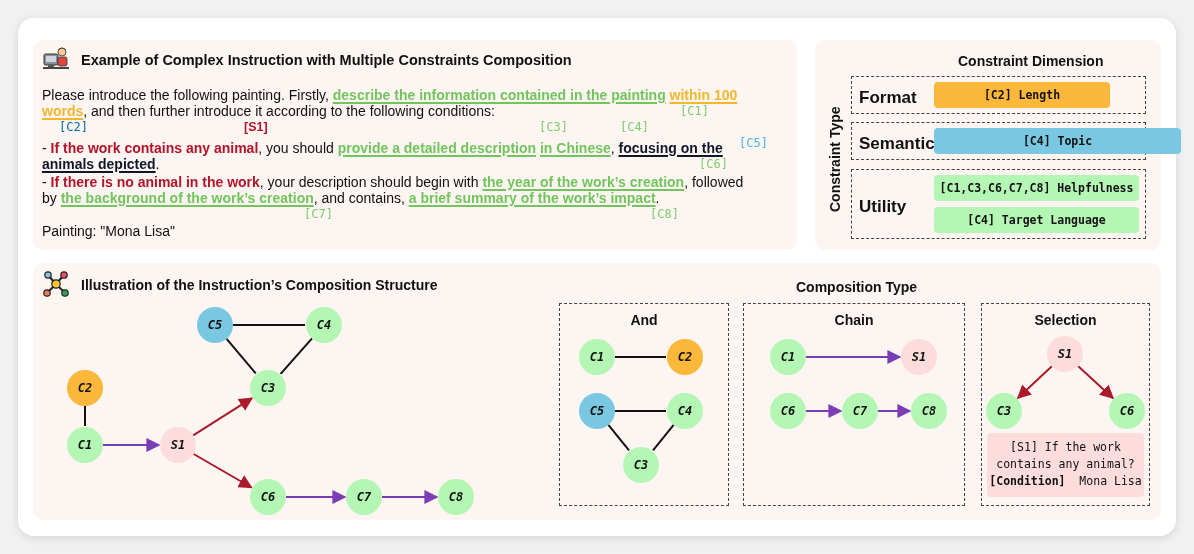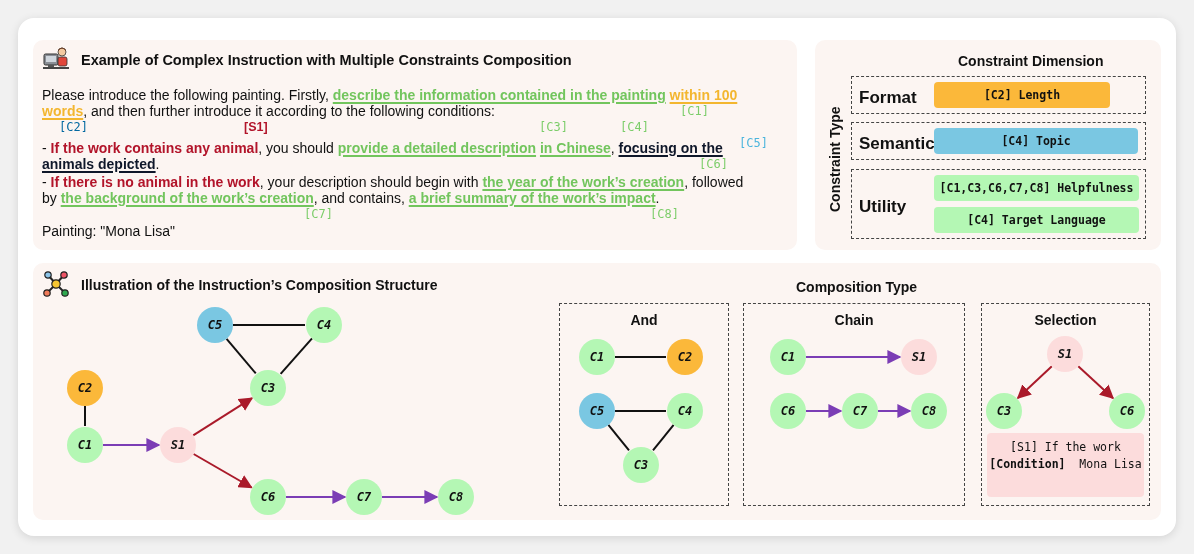--- a/index.html
+++ b/index.html
@@ -113,21 +113,21 @@
 <div class="panel" id="p-dimension">
   <div class="ptitle" style="left:143px;top:13px;font-size:14px;">Constraint Dimension</div>
   <div class="vlabel" style="left:12px;top:172px;">Constraint Type</div>
 
   <div class="dash" style="left:36px;top:36px;width:293px;height:36px;"></div>
   <div class="rowlabel" style="left:44px;top:48px;">Format</div>
   <div class="pill" style="left:119px;top:42px;width:176px;background:#fbb83a;">[C2] Length</div>
 
   <div class="dash" style="left:36px;top:82px;width:293px;height:36px;"></div>
   <div class="rowlabel" style="left:44px;top:94px;">Semantic</div>
-  <div class="pill" style="left:119px;top:88px;width:204px;background:#7ac7e2;">[C4] Topic</div>
+  <div class="pill" style="left:119px;top:88px;width:247px;background:#7ac7e2;">[C4] Topic</div>
 
   <div class="dash" style="left:36px;top:129px;width:293px;height:68px;"></div>
   <div class="rowlabel" style="left:44px;top:157px;">Utility</div>
   <div class="pill" style="left:119px;top:135px;width:205px;background:#b4f7b4;">[C1,C3,C6,C7,C8] Helpfulness</div>
   <div class="pill" style="left:119px;top:167px;width:205px;background:#b4f7b4;">[C4] Target Language</div>
 </div>
 
 <div class="panel" id="p-structure">
   <svg style="position:absolute;left:9px;top:7px" width="28" height="28" viewBox="0 0 28 28">
     <line x1="6" y1="5" x2="14" y2="14" stroke="#222" stroke-width="2"></line>
@@ -146,20 +146,21 @@
 
 <div class="dash" style="left:559px;top:303px;width:168px;height:201px;"></div>
 <div class="boxtitle" style="left:559px;top:312px;width:170px;">And</div>
 <div class="dash" style="left:743px;top:303px;width:220px;height:201px;"></div>
 <div class="boxtitle" style="left:743px;top:312px;width:222px;">Chain</div>
 <div class="dash" style="left:981px;top:303px;width:167px;height:201px;"></div>
 <div class="boxtitle" style="left:981px;top:312px;width:169px;">Selection</div>
 
 <div class="condbox">
   <div>[S1] If the work</div>
+  <div>contains any animal?</div>
   <div><b>[Condition]</b><span>&nbsp;&nbsp;</span><span>Mona Lisa</span></div>
 </div>
 
 <svg id="graphs" width="1194" height="554" style="position:absolute;left:0;top:0;pointer-events:none;">
   <defs>
     <marker id="arrow-purple" viewBox="0 0 10 10" refX="9" refY="5" markerWidth="7" markerHeight="7" orient="auto-start-reverse">
       <path d="M0,0 L10,5 L0,10 z" fill="#7b3db5"></path>
     </marker>
     <marker id="arrow-red" viewBox="0 0 10 10" refX="9" refY="5" markerWidth="7" markerHeight="7" orient="auto-start-reverse">
       <path d="M0,0 L10,5 L0,10 z" fill="#aa1a2a"></path>

